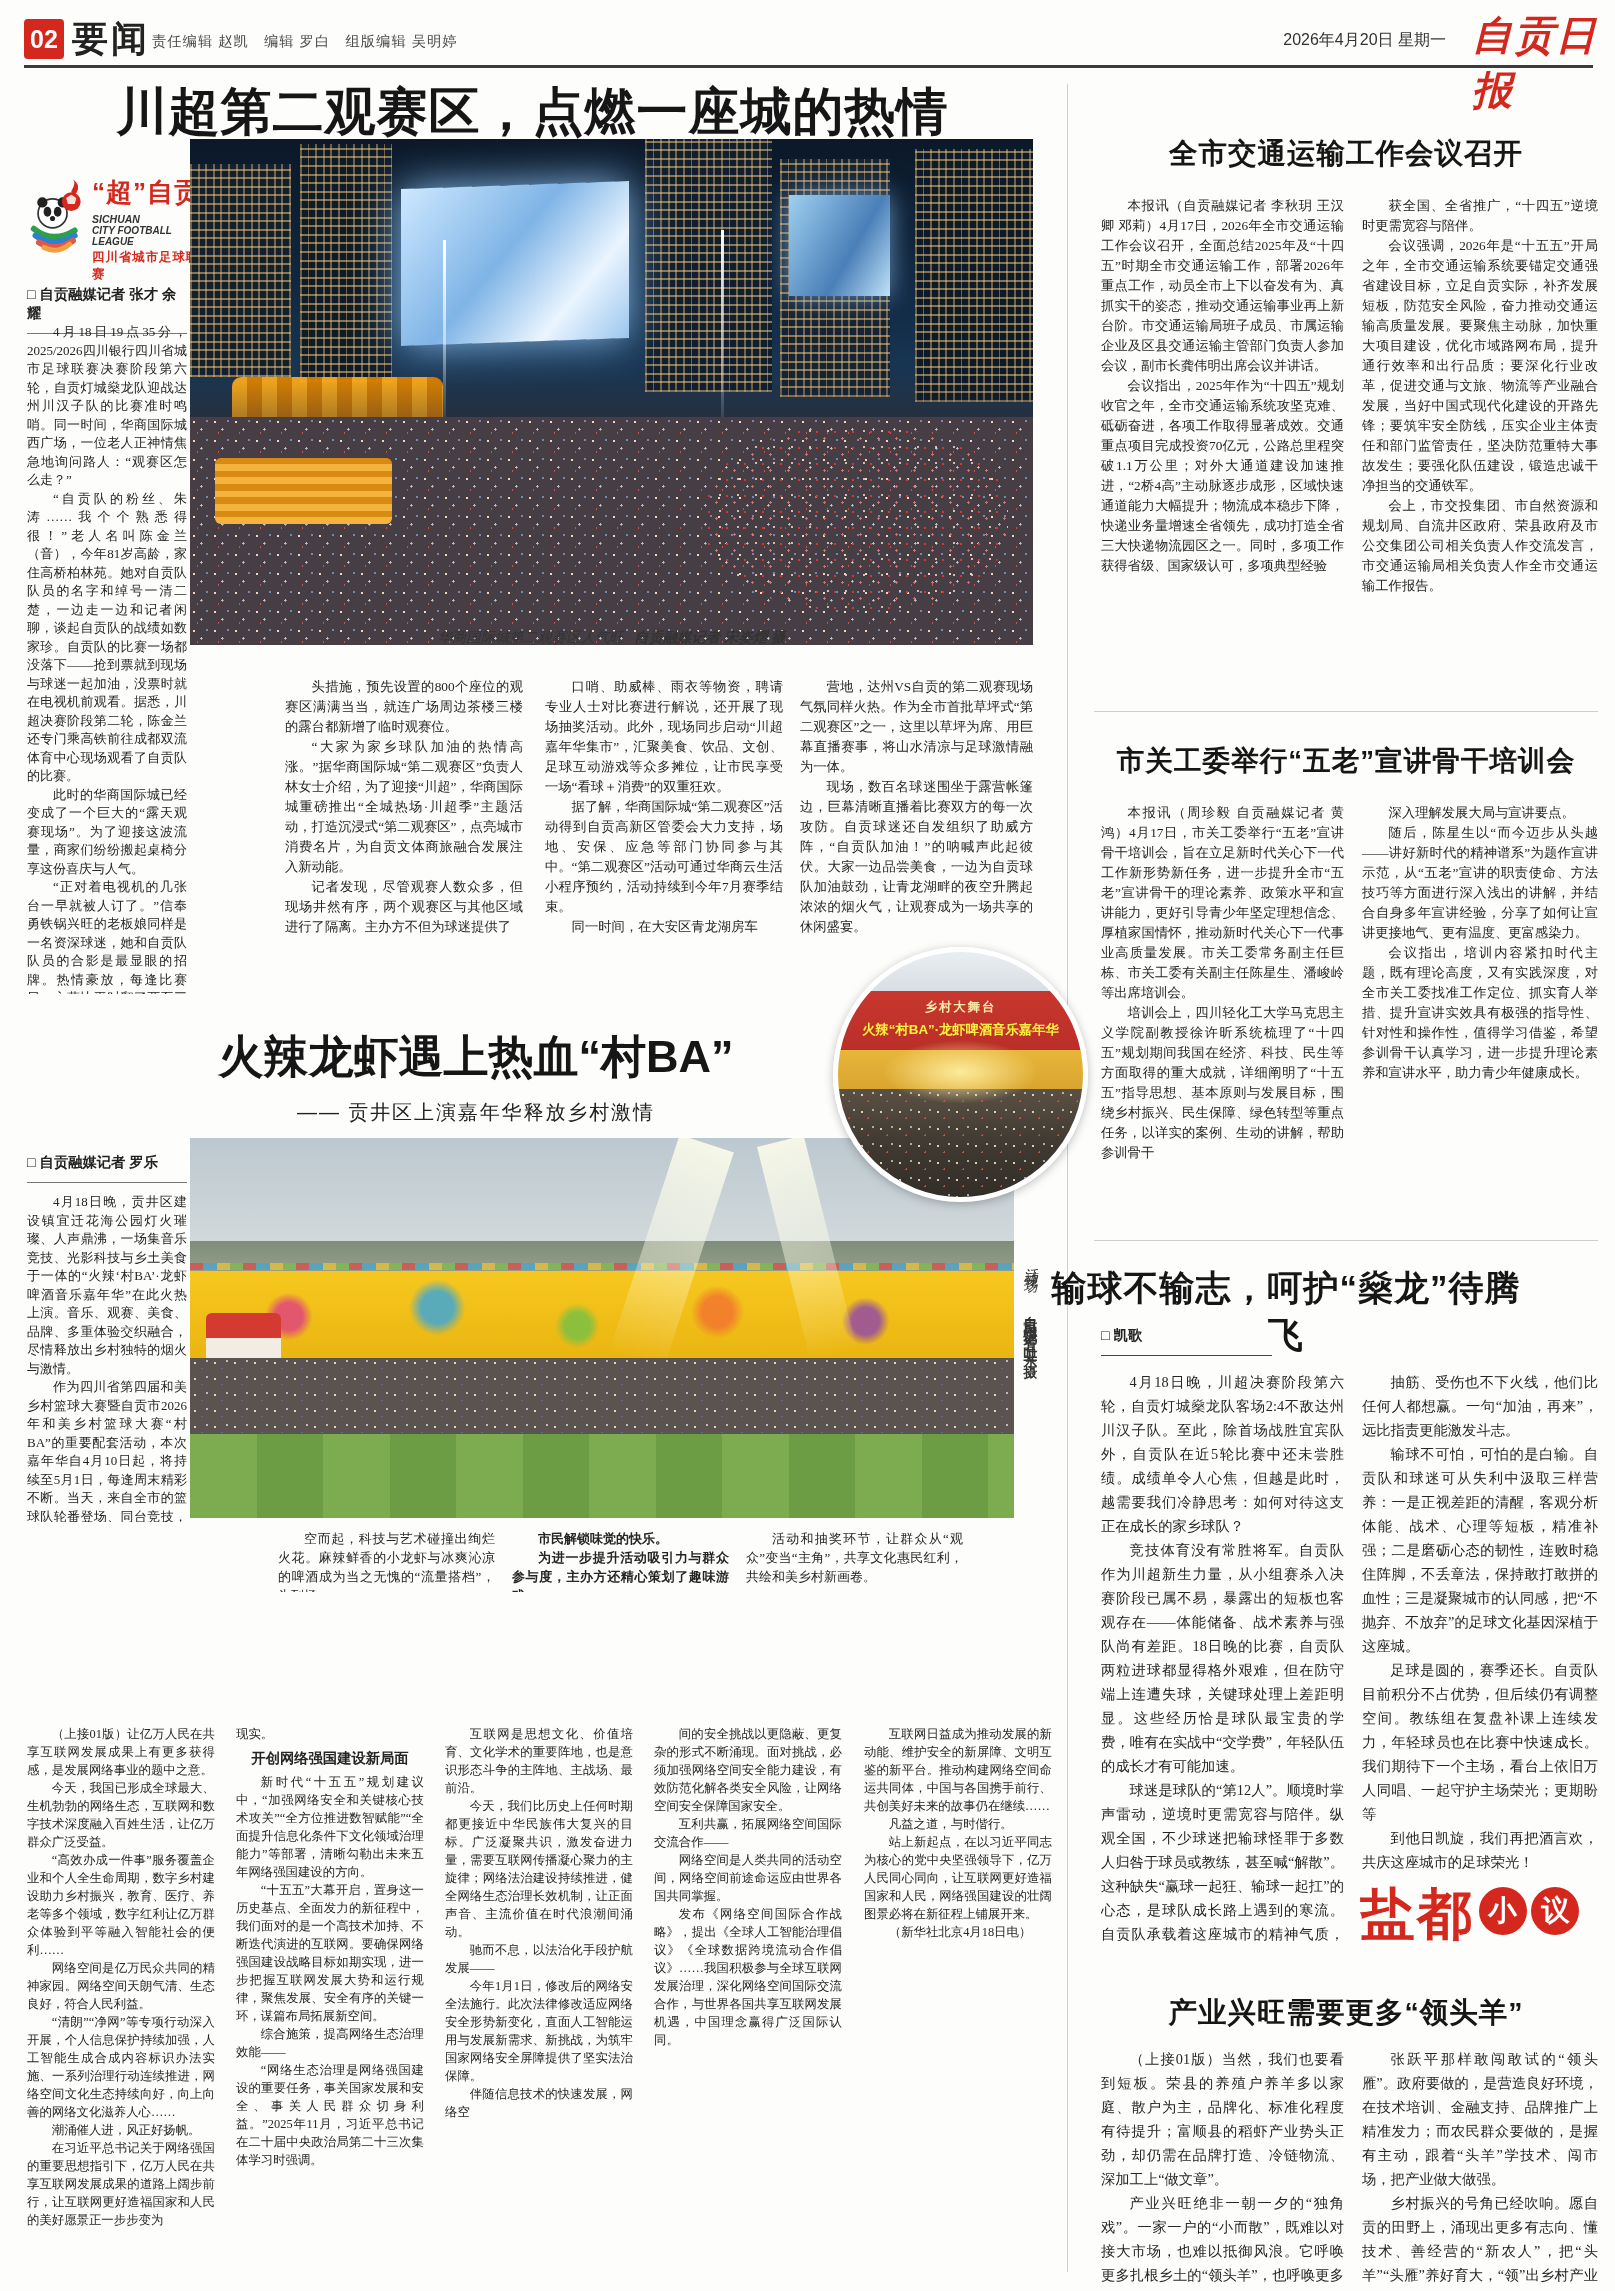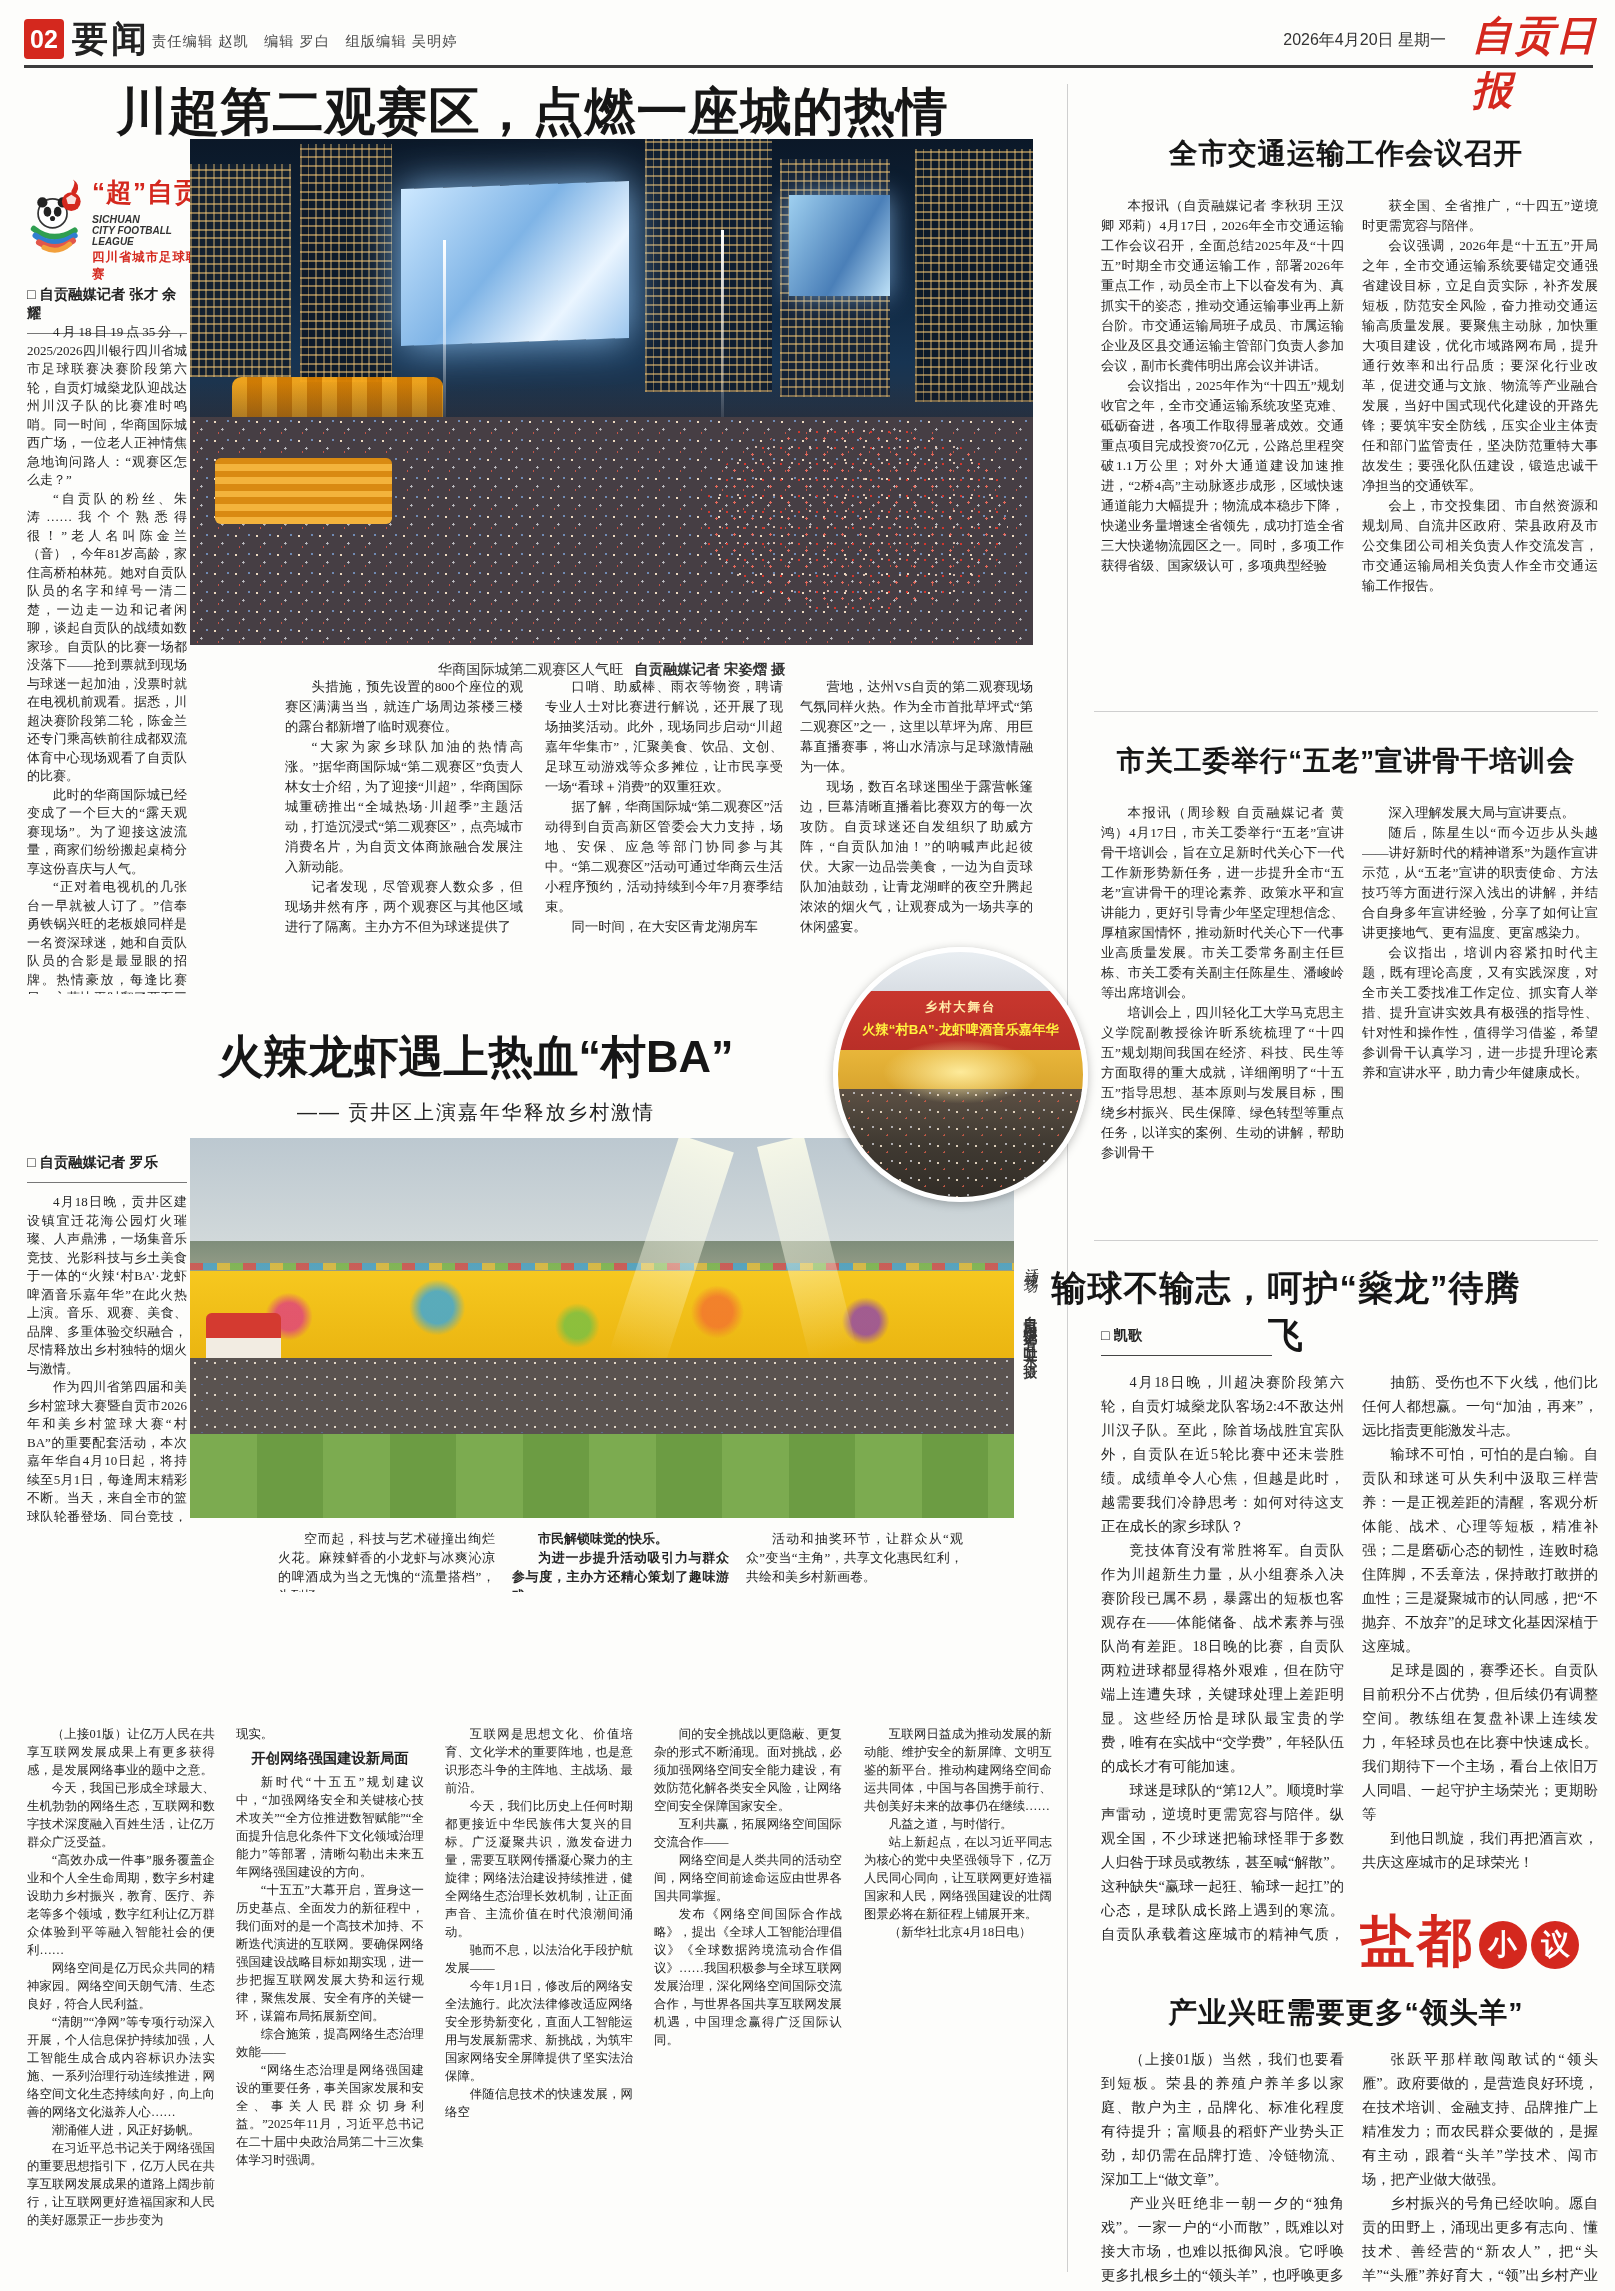--- a/index.html
+++ b/index.html
@@ -46,21 +46,21 @@
 
   
   .logo-box { left:27px; top:175px; width:177px; height:103px; display:flex; align-items:flex-start; }
   .logo-text { padding-left:3.8px; }
   .logo-chao { font:900 26px "Liberation Sans",sans-serif; color:#d4281e; letter-spacing:1px; }
   .logo-en1 { font:italic 800 10.5px "Liberation Sans",sans-serif; color:#333; margin-top:2.9px; }
   .logo-en2 { font:italic 800 10px "Liberation Sans",sans-serif; color:#333; }
   .logo-cn { font:900 12.4px "Liberation Sans",sans-serif; color:#d4281e; margin-top:1.9px; letter-spacing:1px; }
 
   
-  .yandu { left:1360px; top:1887px; width:238px; height:82px; display:flex; align-items:flex-end; }
+  .yandu { left:1360px; top:1887px; width:238px; height:82px; display:flex; align-items:flex-start; }
   .yandu-txt { font:900 55px "Liberation Sans",sans-serif; color:#d4281e; letter-spacing:1.9px; line-height:1; }
   .yandu-dot { width:48px; height:48px; border-radius:50%; background:#d4281e; color:#fff;
                font:900 28.5px "Liberation Sans",sans-serif; display:flex; align-items:center; justify-content:center; margin-left:4.8px; }
 
   
   .photo1 { left:190px; top:139px; width:843px; height:506px; overflow:hidden;
             background:linear-gradient(180deg,#0b1828 0%,#102740 28%,#173452 44%,#233448 54%,#2c2e38 68%,#272230 100%); }
   .bld { position:absolute;
          background-image:repeating-linear-gradient(0deg,rgba(255,206,120,.5) 0 1.9px,transparent 1.9px 8.6px),
                           repeating-linear-gradient(90deg,rgba(255,206,120,.4) 0 1.9px,transparent 1.9px 7.6px); }
@@ -189,21 +189,21 @@
     <div class="screen-big"></div>
     <div class="screen-sm"></div>
     <div class="canopy"></div>
     <div class="photo-fade"></div>
     <div class="crowd"></div>
     <div class="seats"></div>
     <div class="crowd-red"></div>
     <div class="pole" style="left:30%;top:20%;height:35%;"></div>
     <div class="pole" style="left:63%;top:18%;height:37%;"></div>
   </div>
-  <div class="abs caption" style="left:190px; top:660px; width:843px;">
+  <div class="abs caption" style="left:190px; top:628px; width:843px;font-style:italic;">
     <span>华商国际城第二观赛区人气旺</span>
     &nbsp;&nbsp;<b>自贡融媒记者 宋姿熠 摄</b>
   </div>
 
   <div class="abs col t-news" style="left:285px; top:677px; width:238px; height:320px;">
       <p>头措施，预先设置的800个座位的观赛区满满当当，就连广场周边茶楼三楼的露台都新增了临时观赛位。</p>
       <p>“大家为家乡球队加油的热情高涨。”据华商国际城“第二观赛区”负责人林女士介绍，为了迎接“川超”，华商国际城重磅推出“全城热场·川超季”主题活动，打造沉浸式“第二观赛区”，点亮城市消费名片，为自贡文体商旅融合发展注入新动能。</p>
       <p>记者发现，尽管观赛人数众多，但现场井然有序，两个观赛区与其他区域进行了隔离。主办方不但为球迷提供了</p>
     </div>
   <div class="abs col t-news" style="left:545px; top:677px; width:238px; height:320px;">

